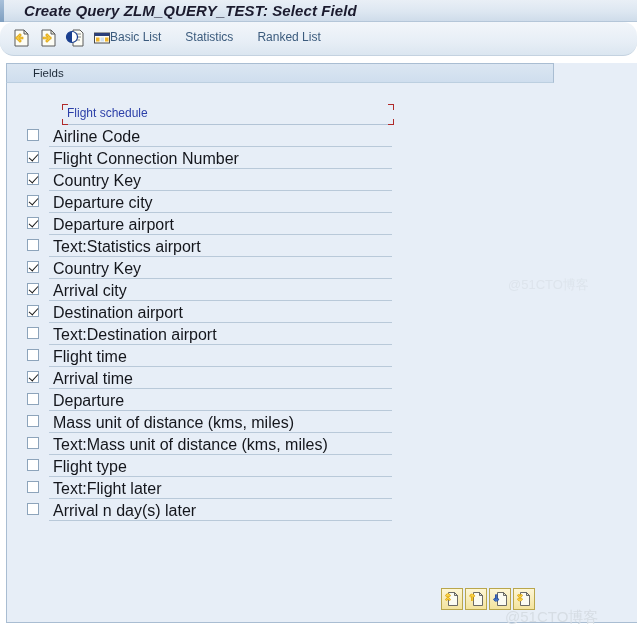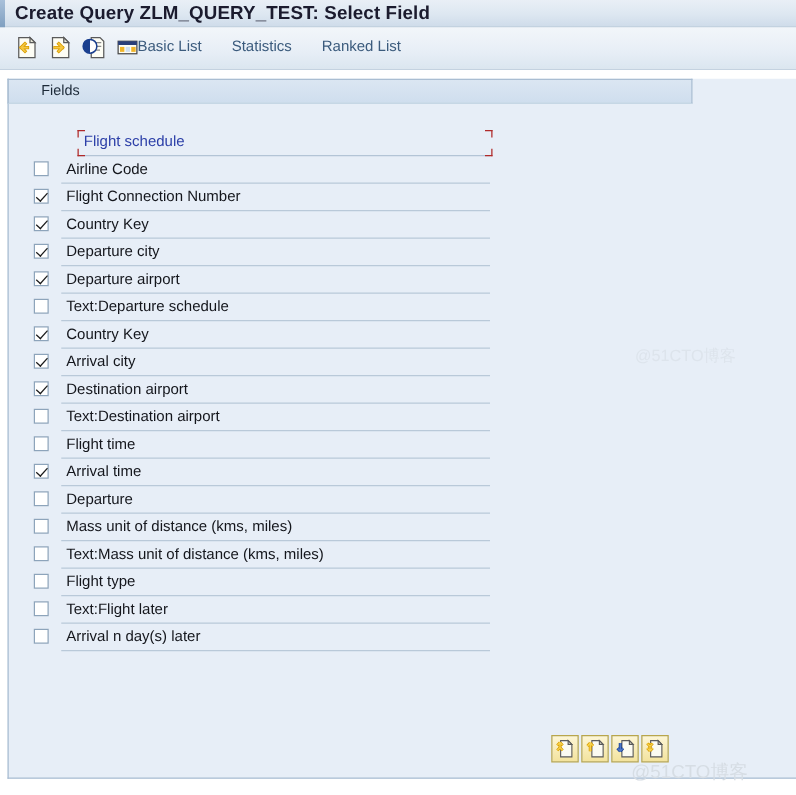--- a/index.html
+++ b/index.html
@@ -27,35 +27,37 @@
     border-bottom: 1px solid #b4c6d8;
   }
   .titlebar-accent {
     position: absolute;
     left: 0; top: 0;
     width: 4px; height: 22px;
     background: linear-gradient(to bottom, #a8c0da, #7f9fc0);
   }
   .titlebar-text {
     position: absolute;
-    left: 12px; top: 2px;
+    left: 24px; top: 2px;
     font-size: 15px;
     font-weight: bold;
+    font-style: italic;
     color: #1b1b2e;
     letter-spacing: 0.1px;
     white-space: nowrap;
   }
 
   
   .toolbar {
     position: absolute;
     left: 0; top: 22px;
     width: 637px; height: 34px;
     background: linear-gradient(to bottom, #f2f6fa 0%, #e7eef6 60%, #dbe6f0 100%);
     border-bottom: 1px solid #c4d2e0;
+    border-radius: 14px;
   }
   .tb-icons {
     position: absolute;
     left: 10px; top: 5px;
     display: flex;
     gap: 5px;
   }
   .tb-icon {
     width: 22px; height: 22px;
     display: flex; align-items: center; justify-content: center;
@@ -160,21 +162,21 @@
     position: absolute;
     left: 3px; top: 0px;
     width: 4px; height: 8px;
     border: solid #1a1a1a;
     border-width: 0 1.6px 1.6px 0;
     transform: rotate(42deg);
   }
   .field-label {
     position: absolute;
     left: 32px; top: 3px;
-    font-size: 12px;
+    font-size: 16px;
     color: #14161c;
     white-space: nowrap;
   }
   .field-underline {
     position: absolute;
     left: 28px; top: 21px;
     width: 343px;
     border-bottom: 1px solid #b9c9d9;
   }
 
@@ -307,21 +309,21 @@
             <span class="field-label">Departure city</span>
             <div class="field-underline"></div>
           </div>
           <div class="field-row">
             <span class="cb checked"></span>
             <span class="field-label">Departure airport</span>
             <div class="field-underline"></div>
           </div>
           <div class="field-row">
             <span class="cb"></span>
-            <span class="field-label">Text:Departure schedule</span>
+            <span class="field-label">Text:Statistics airport</span>
             <div class="field-underline"></div>
           </div>
           <div class="field-row">
             <span class="cb checked"></span>
             <span class="field-label">Country Key</span>
             <div class="field-underline"></div>
           </div>
           <div class="field-row">
             <span class="cb checked"></span>
             <span class="field-label">Arrival city</span>

